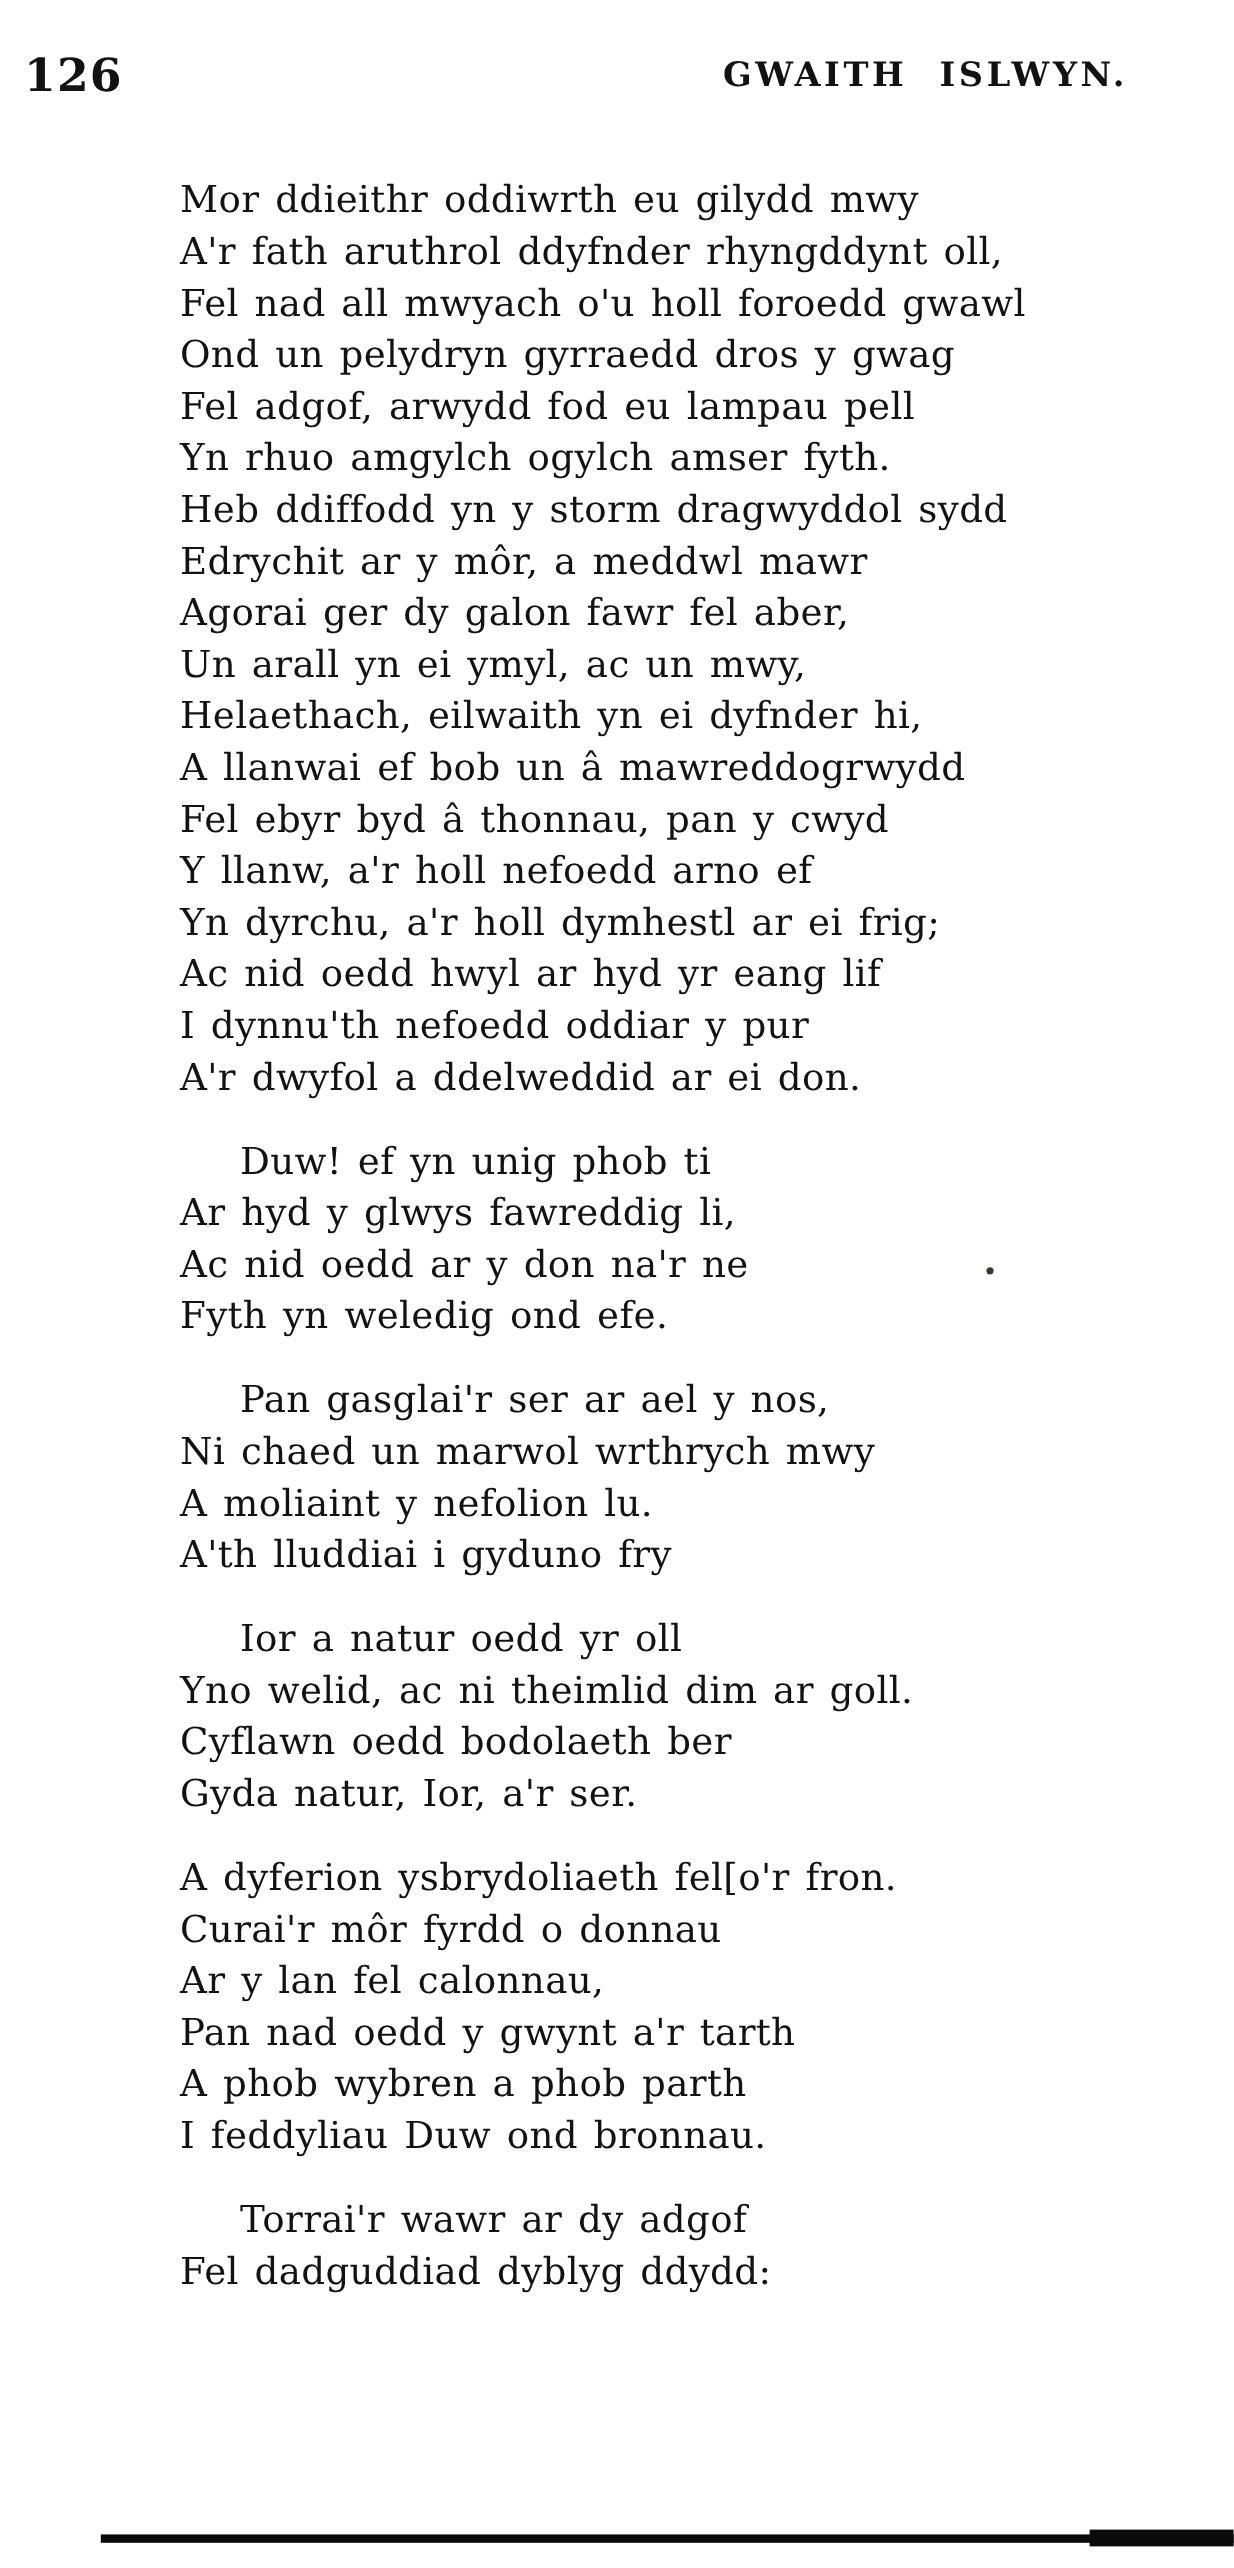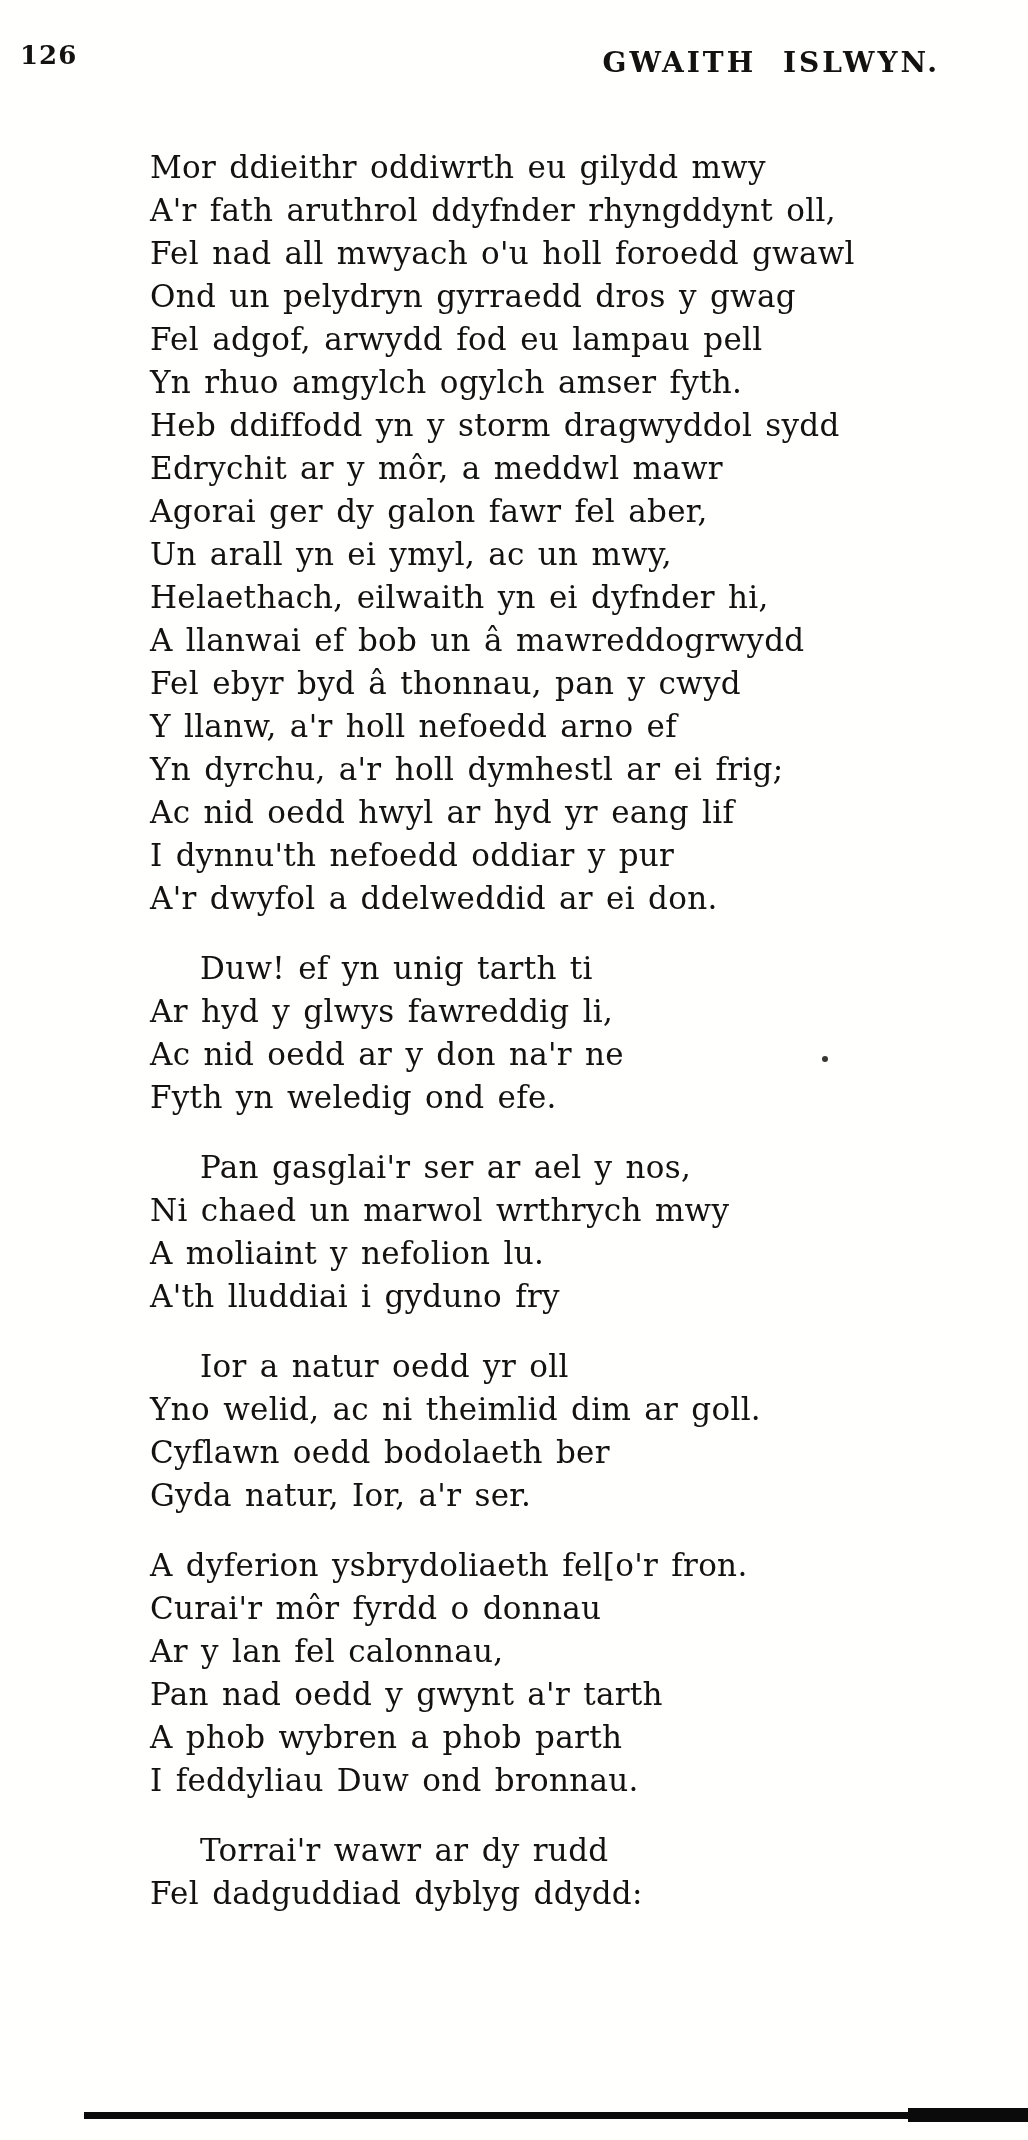--- a/index.html
+++ b/index.html
@@ -17,21 +17,21 @@
   }
   .page {
     position: absolute;
     inset: 0;
     background: #fffffe;
   }
   .page-number {
     position: absolute;
     top: 40px;
     left: 20px;
-    font-size: 26px;
+    font-size: 38px;
     font-weight: 700;
     letter-spacing: 1px;
   }
   .running-title {
     position: absolute;
     top: 46px;
     left: 150px;
     width: 790px;
     text-align: right;
     font-size: 28px;
@@ -109,21 +109,21 @@
         <div class="line">Helaethach, eilwaith yn ei dyfnder hi,</div>
         <div class="line">A llanwai ef bob un â mawreddogrwydd</div>
         <div class="line">Fel ebyr byd â thonnau, pan y cwyd</div>
         <div class="line">Y llanw, a'r holl nefoedd arno ef</div>
         <div class="line">Yn dyrchu, a'r holl dymhestl ar ei frig;</div>
         <div class="line">Ac nid oedd hwyl ar hyd yr eang lif</div>
         <div class="line">I dynnu'th nefoedd oddiar y pur</div>
         <div class="line">A'r dwyfol a ddelweddid ar ei don.</div>
       </div>
       <div class="stanza">
-        <div class="line indent">Duw! ef yn unig tarth ti</div>
+        <div class="line indent">Duw! ef yn unig phob ti</div>
         <div class="line">Ar hyd y glwys fawreddig li,</div>
         <div class="line">Ac nid oedd ar y don na'r ne</div>
         <div class="line">Fyth yn weledig ond efe.</div>
       </div>
       <div class="stanza">
         <div class="line indent">Pan gasglai'r ser ar ael y nos,</div>
         <div class="line">Ni chaed un marwol wrthrych mwy</div>
         <div class="line">A moliaint y nefolion lu.</div>
         <div class="line">A'th lluddiai i gyduno fry</div>
       </div>
@@ -135,21 +135,21 @@
       </div>
       <div class="stanza">
         <div class="line">A dyferion ysbrydoliaeth fel[o'r fron.</div>
         <div class="line">Curai'r môr fyrdd o donnau</div>
         <div class="line">Ar y lan fel calonnau,</div>
         <div class="line">Pan nad oedd y gwynt a'r tarth</div>
         <div class="line">A phob wybren a phob parth</div>
         <div class="line">I feddyliau Duw ond bronnau.</div>
       </div>
       <div class="stanza">
-        <div class="line indent">Torrai'r wawr ar dy rudd</div>
+        <div class="line indent">Torrai'r wawr ar dy adgof</div>
         <div class="line">Fel dadguddiad dyblyg ddydd:</div>
       </div>
     </div>
 
   <div class="ink-dot"></div>
 
   <div class="scan-bottom-bar"></div>
 
   <div class="scan-bottom-bar-right"></div>
 

